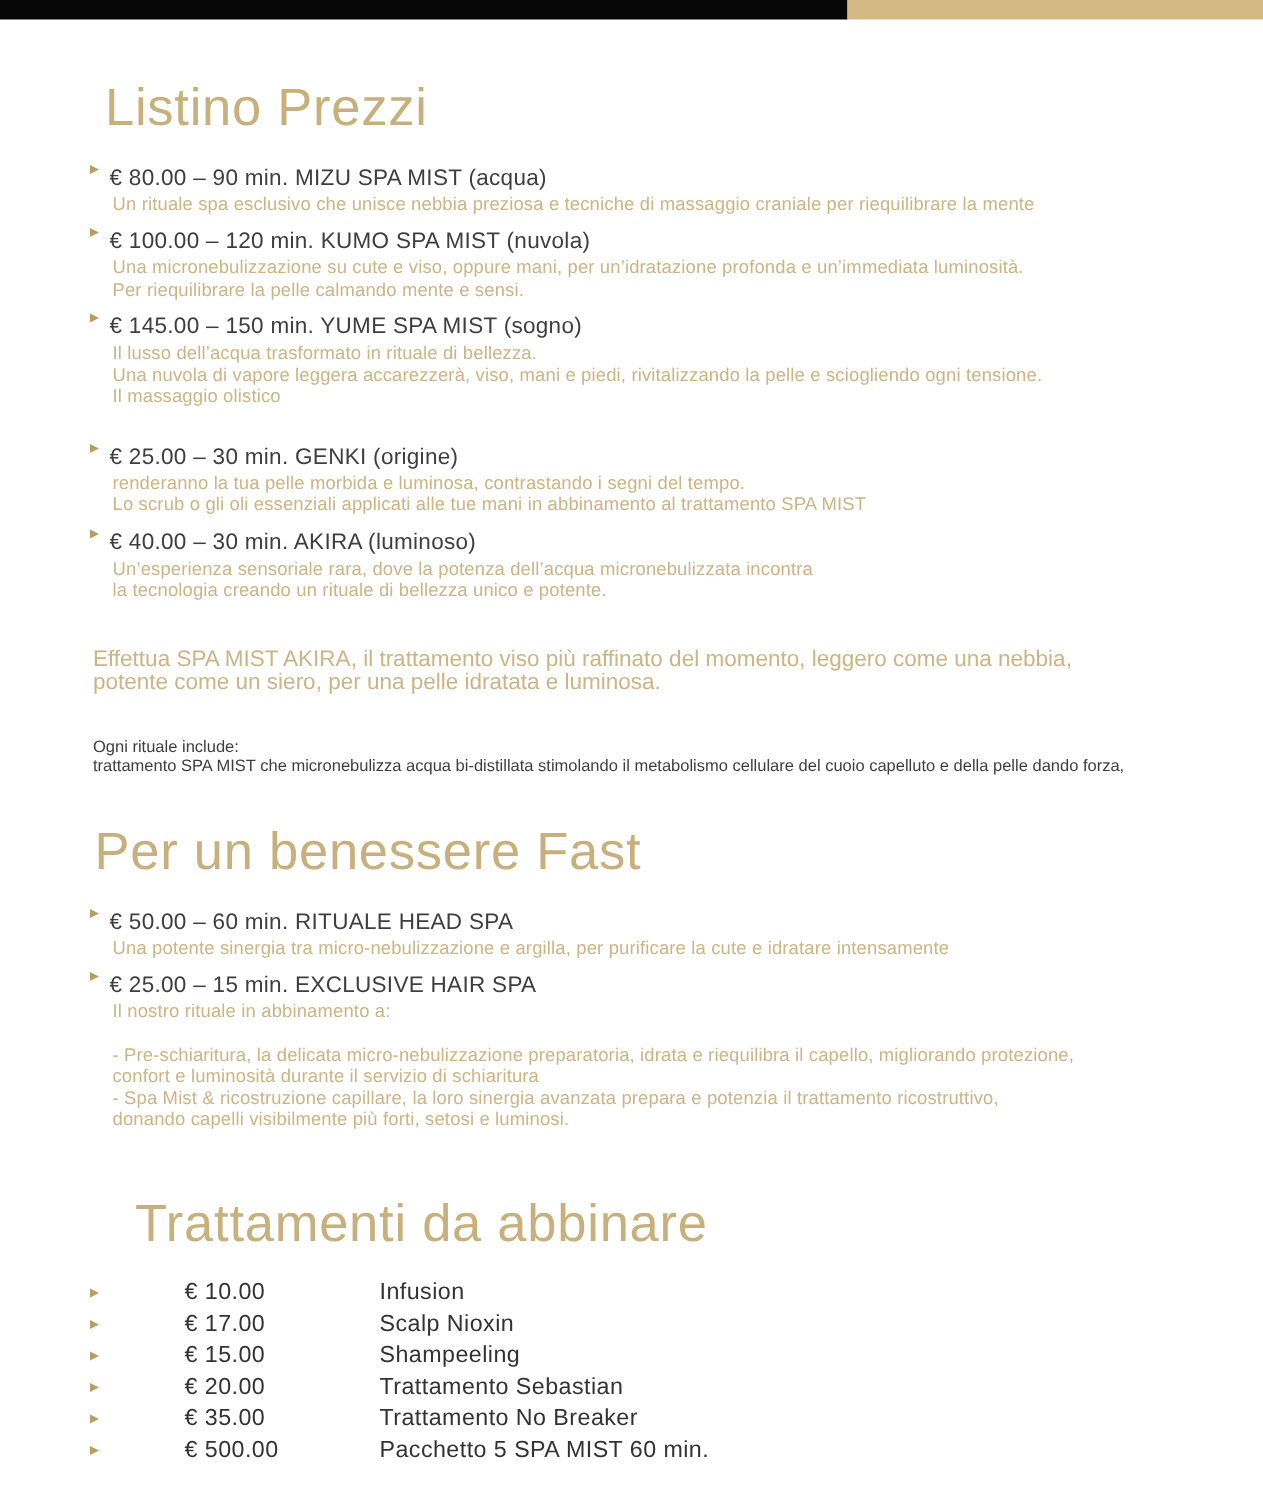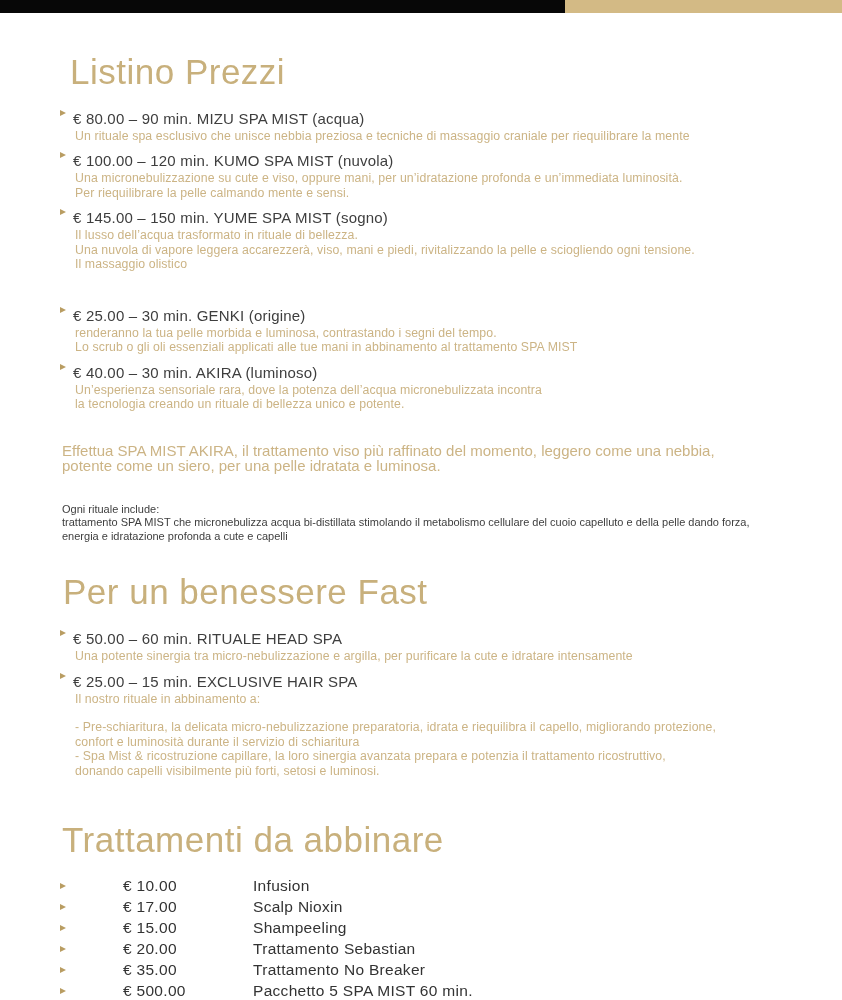--- a/index.html
+++ b/index.html
@@ -26,25 +26,25 @@
   .sec-title {
     font-family: "Liberation Sans", sans-serif;
     font-weight: 300;
     font-size: 35px;
     letter-spacing: 0.5px;
     color: #c8b07c;
     line-height: 1.05;
   }
   .title-1 { margin: 41px 0 0 10px; }
   .title-2 { margin: 31px 0 0 3px; }
-  .title-3 { margin: 44px 0 0 2px; }
+  .title-3 { margin: 44px 0 0 30px; }
 
   .t-list { margin-top: 19px; }
   .t-item { margin-bottom: 9px; }
-  .t-item.mt-lg { margin-top: 35px; }
+  .t-item.mt-lg { margin-top: 24px; }
 
   .t-head {
     display: flex;
     align-items: flex-start;
     font-size: 15px;
     color: #3e3e3e;
     letter-spacing: 0.2px;
     line-height: 18px;
   }
   .tri {
@@ -165,21 +165,20 @@
   </div>
 
   <div class="highlight">
     <div>Effettua SPA MIST AKIRA, il trattamento viso più raffinato del momento, leggero come una nebbia,</div>
     <div>potente come un siero, per una pelle idratata e luminosa.</div>
   </div>
 
   <div class="ritual-note">
     <div>Ogni rituale include:</div>
     <div>trattamento SPA MIST che micronebulizza acqua bi-distillata stimolando il metabolismo cellulare del cuoio capelluto e della pelle dando forza,</div>
-    <div>energia e idratazione profonda a cute e capelli</div>
   </div>
 
   <div class="sec-title title-2">Per un benessere Fast</div>
 
   <div class="t-list">
 
     <div class="t-item">
       <div class="t-head">
         <span class="tri"></span>
         <span>€ 50.00 – 60 min. RITUALE HEAD SPA</span>

